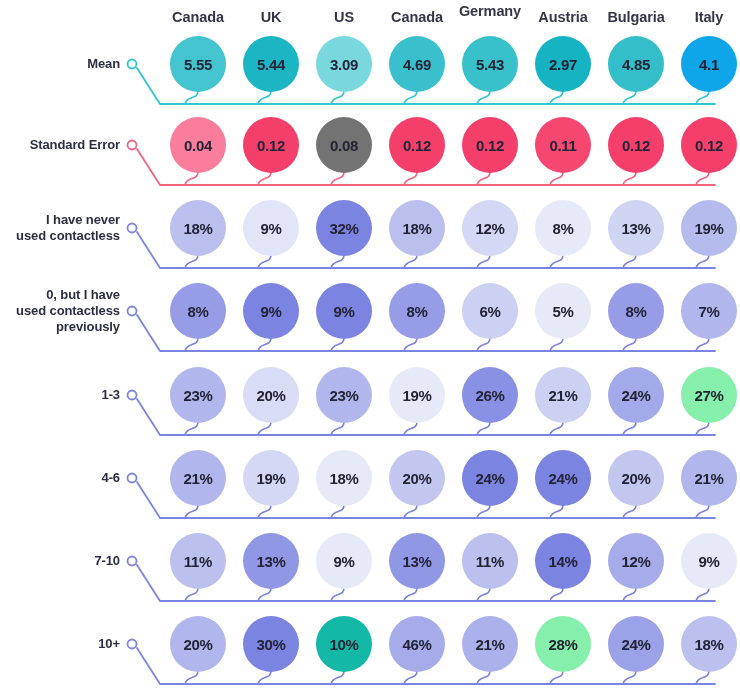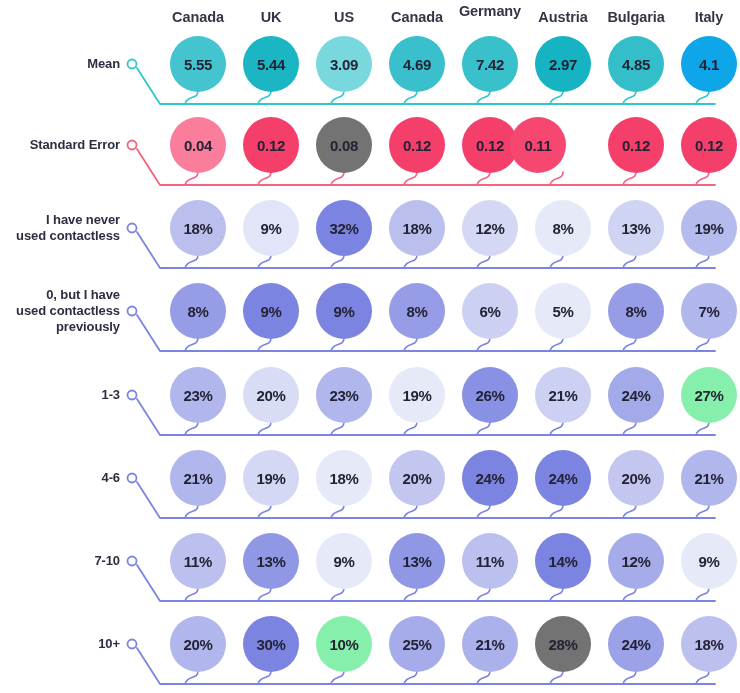--- a/index.html
+++ b/index.html
@@ -171,21 +171,21 @@
       <div class="balloon" style="left: 271px; top: 64px; width: 56px; height: 56px; background: rgb(28, 181, 196);">
         <span>5.44</span>
       </div>
       <div class="balloon" style="left: 344px; top: 64px; width: 56px; height: 56px; background: rgb(121, 216, 222);">
         <span>3.09</span>
       </div>
       <div class="balloon" style="left: 417px; top: 64px; width: 56px; height: 56px; background: rgb(58, 192, 204);">
         <span>4.69</span>
       </div>
       <div class="balloon" style="left: 490px; top: 64px; width: 56px; height: 56px; background: rgb(56, 192, 203);">
-        <span>7.42</span>
+        <span>5.43</span>
       </div>
       <div class="balloon" style="left: 563px; top: 64px; width: 56px; height: 56px; background: rgb(22, 179, 194);">
         <span>2.97</span>
       </div>
       <div class="balloon" style="left: 636px; top: 64px; width: 56px; height: 56px; background: rgb(51, 190, 202); text-align: center;">
         <span>4.85</span>
       </div>
       <div class="balloon" style="left: 709px; top: 64px; width: 56px; height: 56px; background: #0ea5e9;">
         <span>4.1</span>
       </div>
@@ -197,21 +197,21 @@
       </div>
       <div class="balloon" style="left: 344px; top: 145px; width: 56px; height: 56px; background: #737373;">
         <span>0.08</span>
       </div>
       <div class="balloon" style="left: 417px; top: 145px; width: 56px; height: 56px; background: rgb(245, 63, 107);">
         <span>0.12</span>
       </div>
       <div class="balloon" style="left: 490px; top: 145px; width: 56px; height: 56px; background: rgb(245, 63, 107);">
         <span>0.12</span>
       </div>
-      <div class="balloon" style="left: 538px; top: 145px; width: 56px; height: 56px; background: rgb(246, 71, 113);">
+      <div class="balloon" style="left: 563px; top: 145px; width: 56px; height: 56px; background: rgb(246, 71, 113);">
         <span>0.11</span>
       </div>
       <div class="balloon" style="left: 636px; top: 145px; width: 56px; height: 56px; background: rgb(245, 63, 107);">
         <span>0.12</span>
       </div>
       <div class="balloon" style="left: 709px; top: 145px; width: 56px; height: 56px; background: rgb(245, 63, 107);">
         <span>0.12</span>
       </div>
       <div class="balloon" style="left: 198px; top: 228px; width: 56px; height: 56px; background: rgb(186, 191, 238);">
         <span>18%</span>
@@ -332,30 +332,30 @@
       </div>
       <div class="balloon" style="left: 709px; top: 561px; width: 56px; height: 56px; background: rgb(230, 233, 248);">
         <span>9%</span>
       </div>
       <div class="balloon" style="left: 198px; top: 644px; width: 56px; height: 56px; background: rgb(177, 182, 236);">
         <span>20%</span>
       </div>
       <div class="balloon" style="left: 271px; top: 644px; width: 56px; height: 56px; background: rgb(123, 132, 224);">
         <span>30%</span>
       </div>
-      <div class="balloon" style="left: 344px; top: 644px; width: 56px; height: 56px; background: #86efac;">
+      <div class="balloon" style="left: 344px; top: 644px; width: 56px; height: 56px; background: #14b8a6;">
         <span>10%</span>
       </div>
       <div class="balloon" style="left: 417px; top: 644px; width: 56px; height: 56px; background: rgb(166, 172, 234);">
-        <span>25%</span>
+        <span>46%</span>
       </div>
       <div class="balloon" style="left: 490px; top: 644px; width: 56px; height: 56px; background: rgb(171, 177, 235);">
         <span>21%</span>
       </div>
-      <div class="balloon" style="left: 563px; top: 644px; width: 56px; height: 56px; background: #737373;">
+      <div class="balloon" style="left: 563px; top: 644px; width: 56px; height: 56px; background: #86efac;">
         <span>28%</span>
       </div>
       <div class="balloon" style="left: 636px; top: 644px; width: 56px; height: 56px; background: rgb(155, 162, 231);">
         <span>24%</span>
       </div>
       <div class="balloon" style="left: 709px; top: 644px; width: 56px; height: 56px; background: rgb(187, 192, 238);">
         <span>18%</span>
       </div>
     </div>
 </div>

